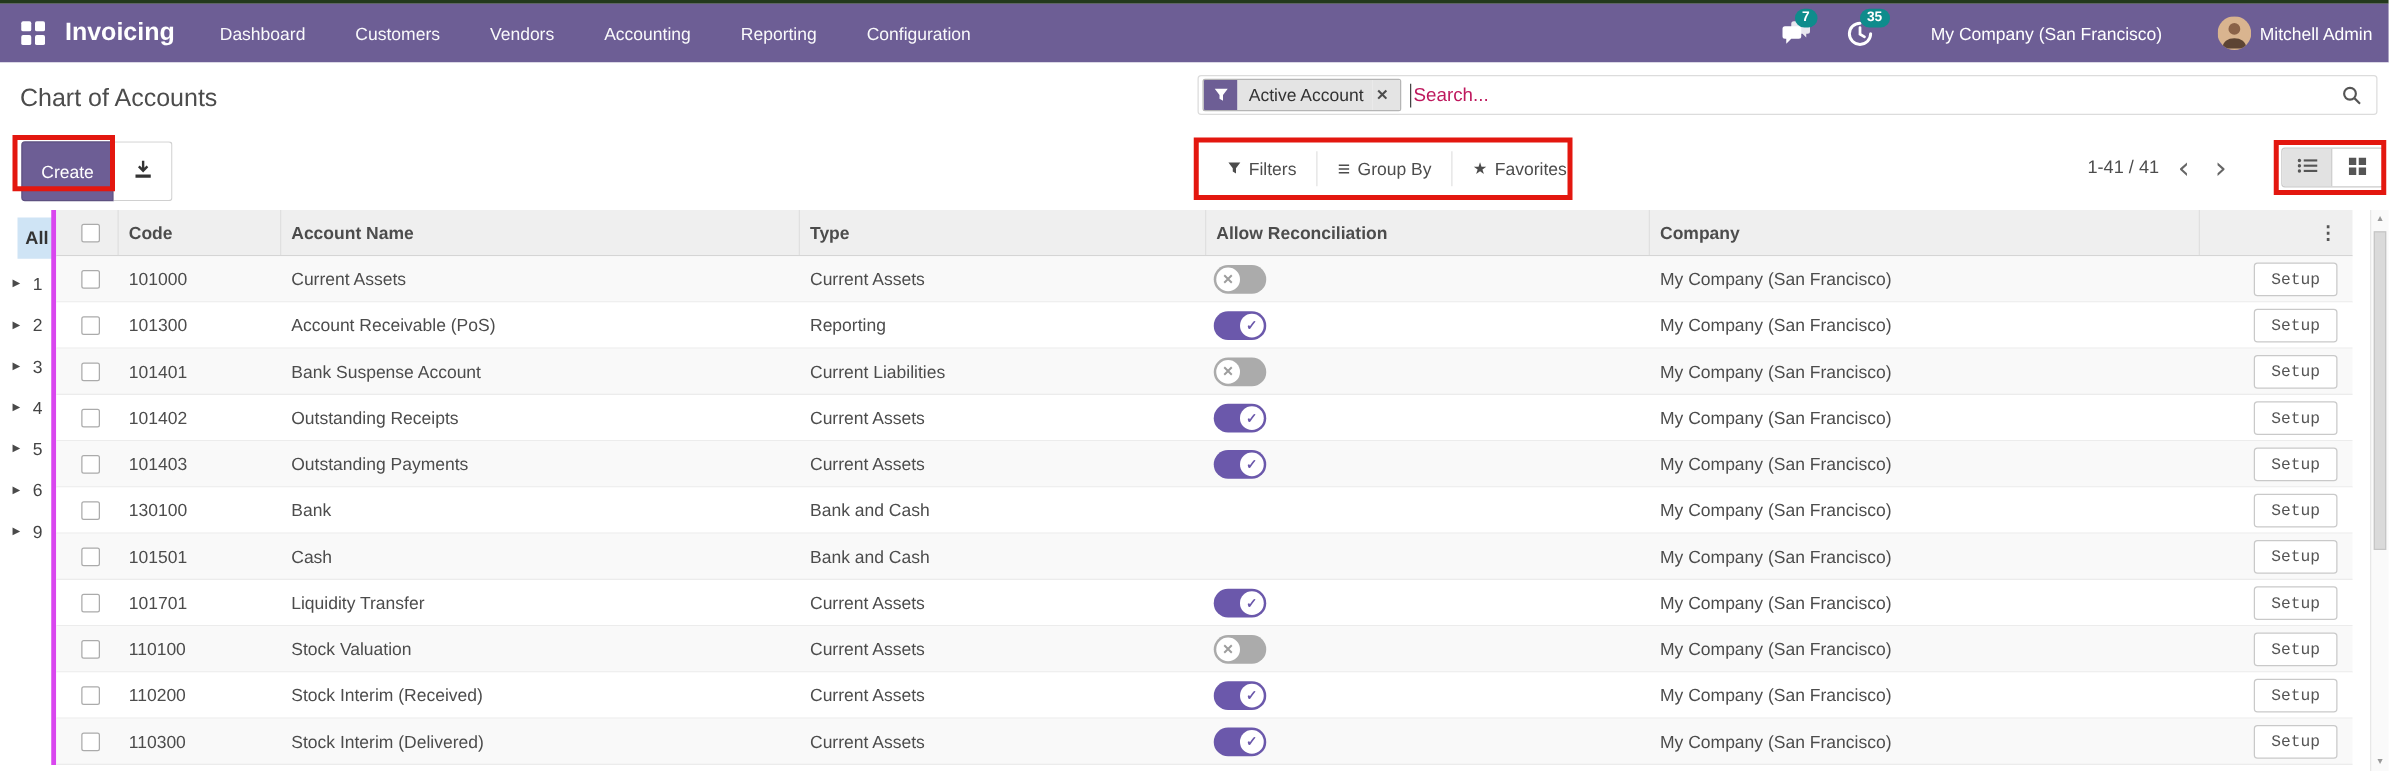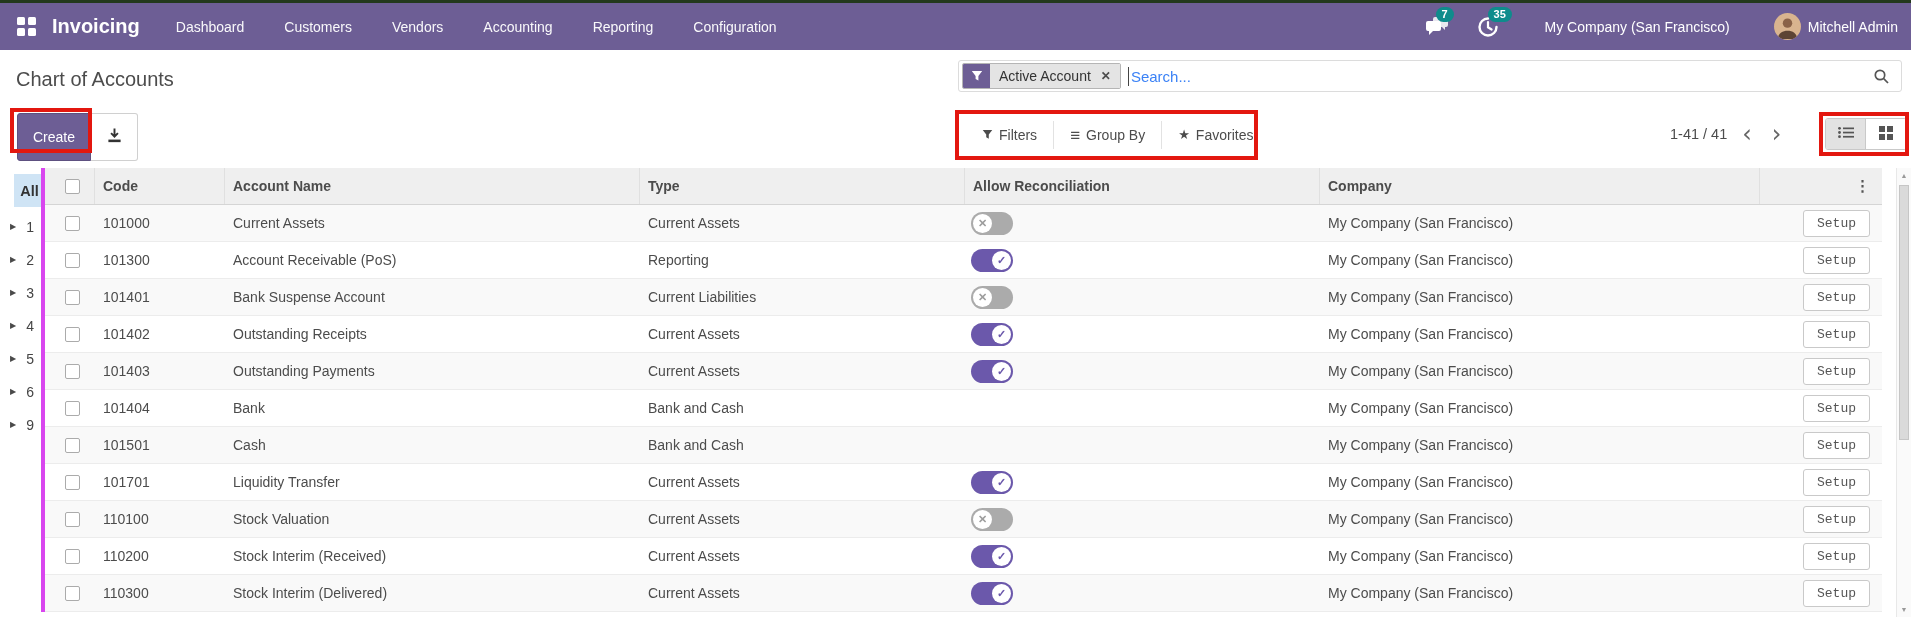--- a/index.html
+++ b/index.html
@@ -34,21 +34,21 @@
   .page-title { position:absolute; left:16px; top:18px; margin:0; font-size:20px; font-weight:normal; color:#4c4c4c; }
   .searchbox { position:absolute; left:958px; top:10px; width:944px; height:32px;
     border:1px solid #dcdcdc; border-radius:3px; display:flex; align-items:center; background:#fff; }
   .facet { display:flex; align-items:stretch; height:26px; margin-left:3px;
     border:1px solid #b5b5b5; border-radius:2px; overflow:hidden; flex:0 0 auto; }
   .facet-icon { width:27px; background:#6d5e95; display:flex; align-items:center; justify-content:center; }
   .facet-label { background:#e4e4e4; padding:0 7px 0 9px; display:flex; align-items:center; font-size:14px; color:#333; }
   .facet-remove { background:#e4e4e4; padding:0 9px 0 3px; display:flex; align-items:center;
     color:#4c4c4c; font-size:12px; font-weight:bold; cursor:pointer; }
   .search-caret { width:1px; height:19px; background:#444; margin-left:7px; flex:0 0 auto; }
-  .search-placeholder { color:#3b82f6; font-size:15px; margin-left:2px; }
+  .search-placeholder { color:#be185d; font-size:15px; margin-left:2px; }
   .magnifier { margin-left:auto; margin-right:11px; cursor:pointer; display:flex; }
 
   .btn-row { position:absolute; left:17px; top:63px; display:flex; height:48px; }
   .btn-create { background:#6d5e95; color:#fff; border:1px solid #5d5080; font-size:14px;
     padding:0 15px; border-radius:3px 0 0 3px; cursor:pointer; font-family:inherit; }
   .btn-export { background:#fff; border:1px solid #d0d0d0; border-left:none;
     border-radius:0 3px 3px 0; width:47px; cursor:pointer; display:flex; align-items:center; justify-content:center; }
 
   .filter-row { position:absolute; left:966px; top:68px; display:flex; align-items:center; height:34px; }
   .cp-btn { display:flex; gap:6px; background:none; border:none;
@@ -399,21 +399,21 @@
             </div>
             <div class="cell c-company">My Company (San Francisco)</div>
             <div class="cell c-action">
               <button class="setup-btn">Setup</button>
             </div>
           </div>
           <div class="trow">
             <div class="cell c-cb">
               <span class="cb"></span>
             </div>
-            <div class="cell c-code">101404</div>
+            <div class="cell c-code">130100</div>
             <div class="cell c-name">Bank</div>
             <div class="cell c-type">Bank and Cash</div>
             <div class="cell c-recon"></div>
             <div class="cell c-company">My Company (San Francisco)</div>
             <div class="cell c-action">
               <button class="setup-btn">Setup</button>
             </div>
           </div>
           <div class="trow odd">
             <div class="cell c-cb">

